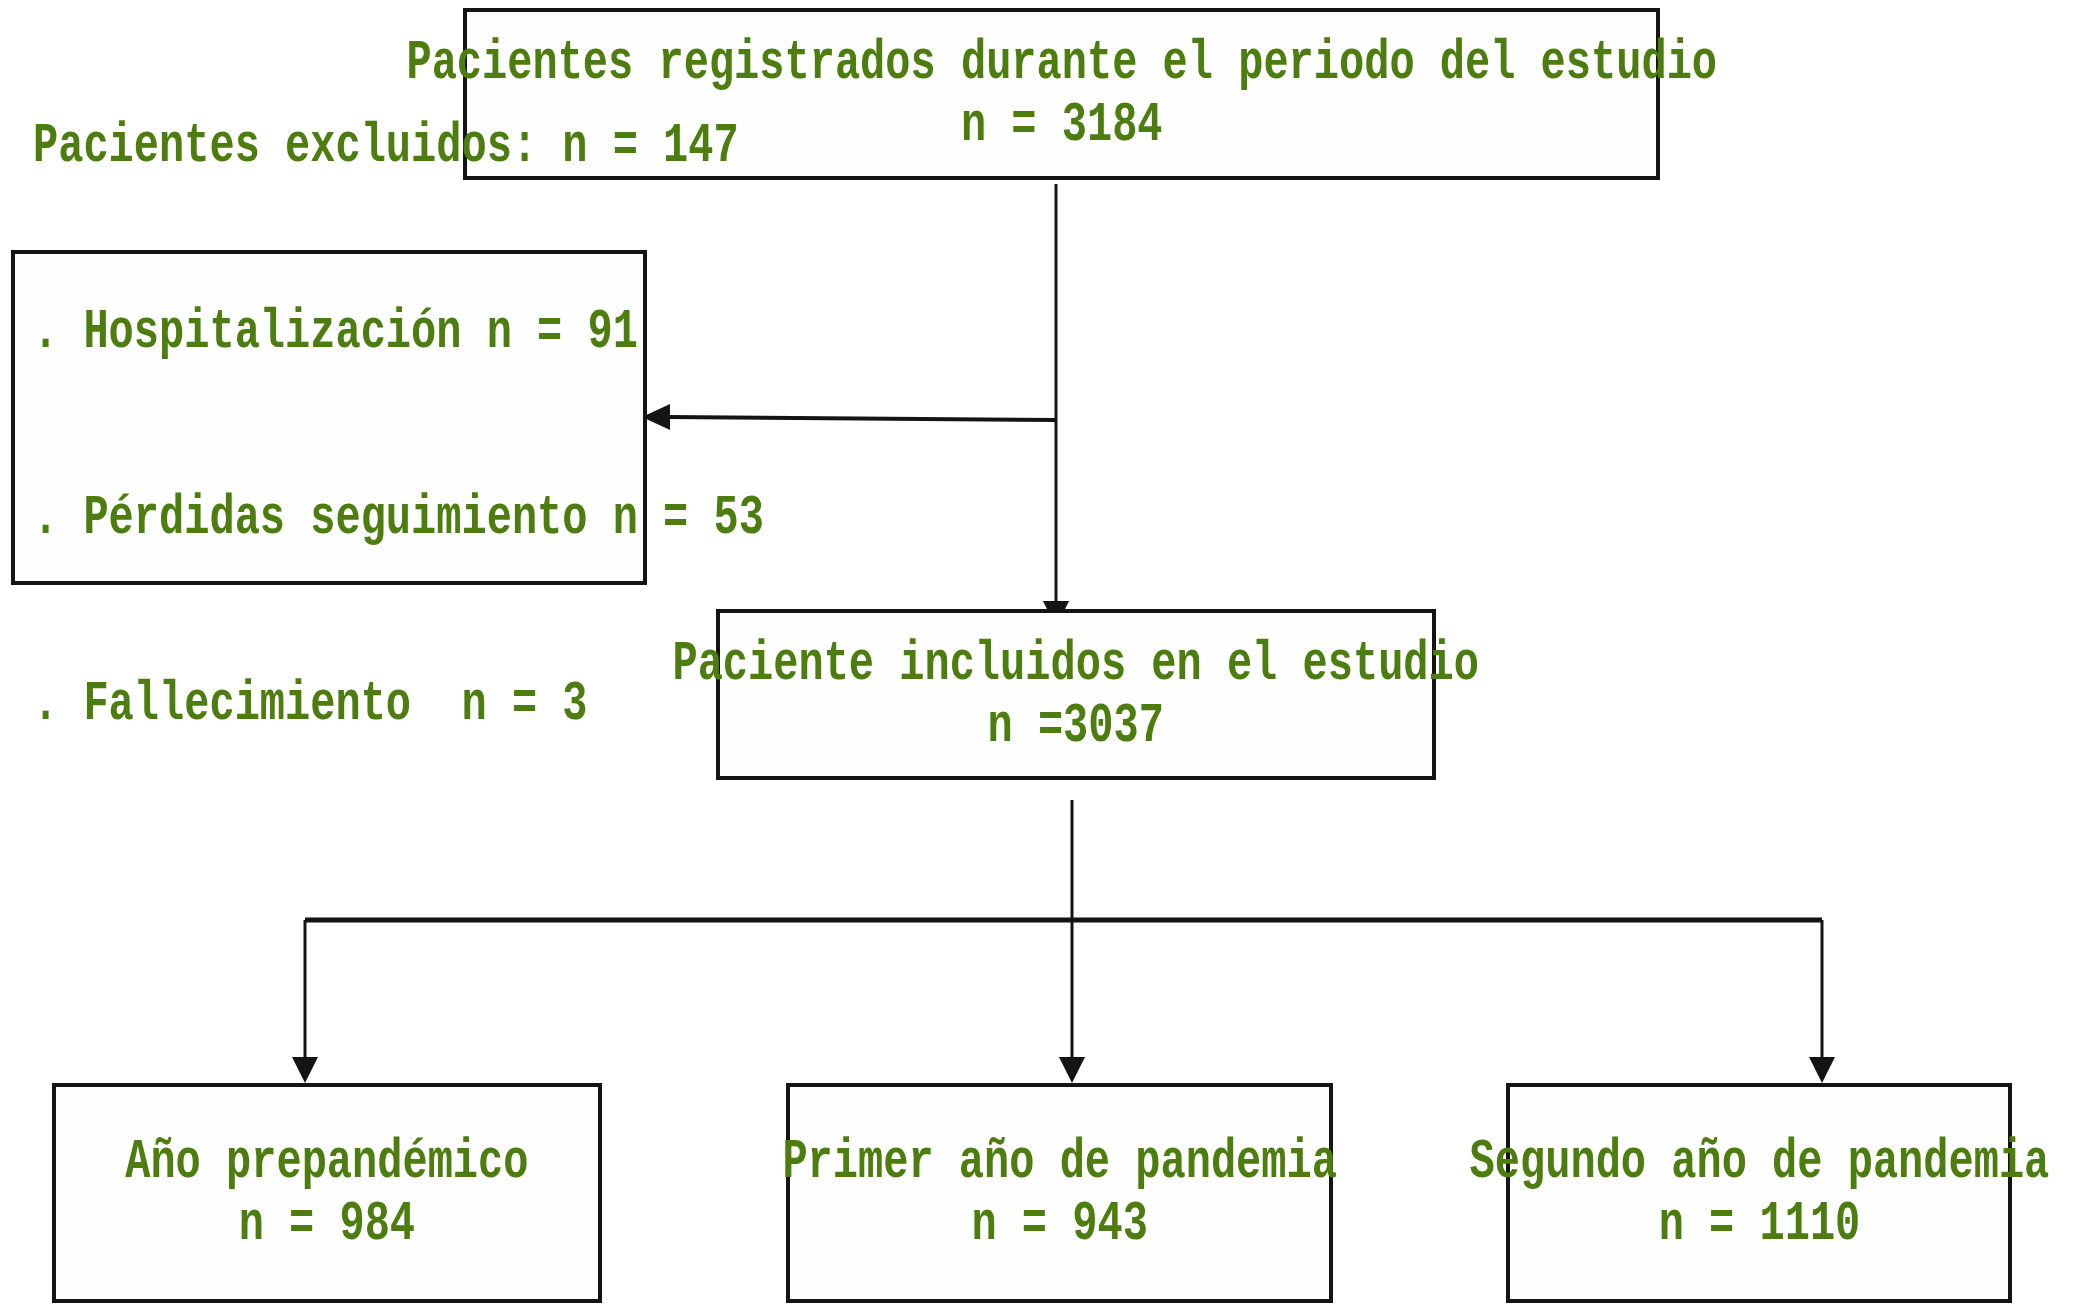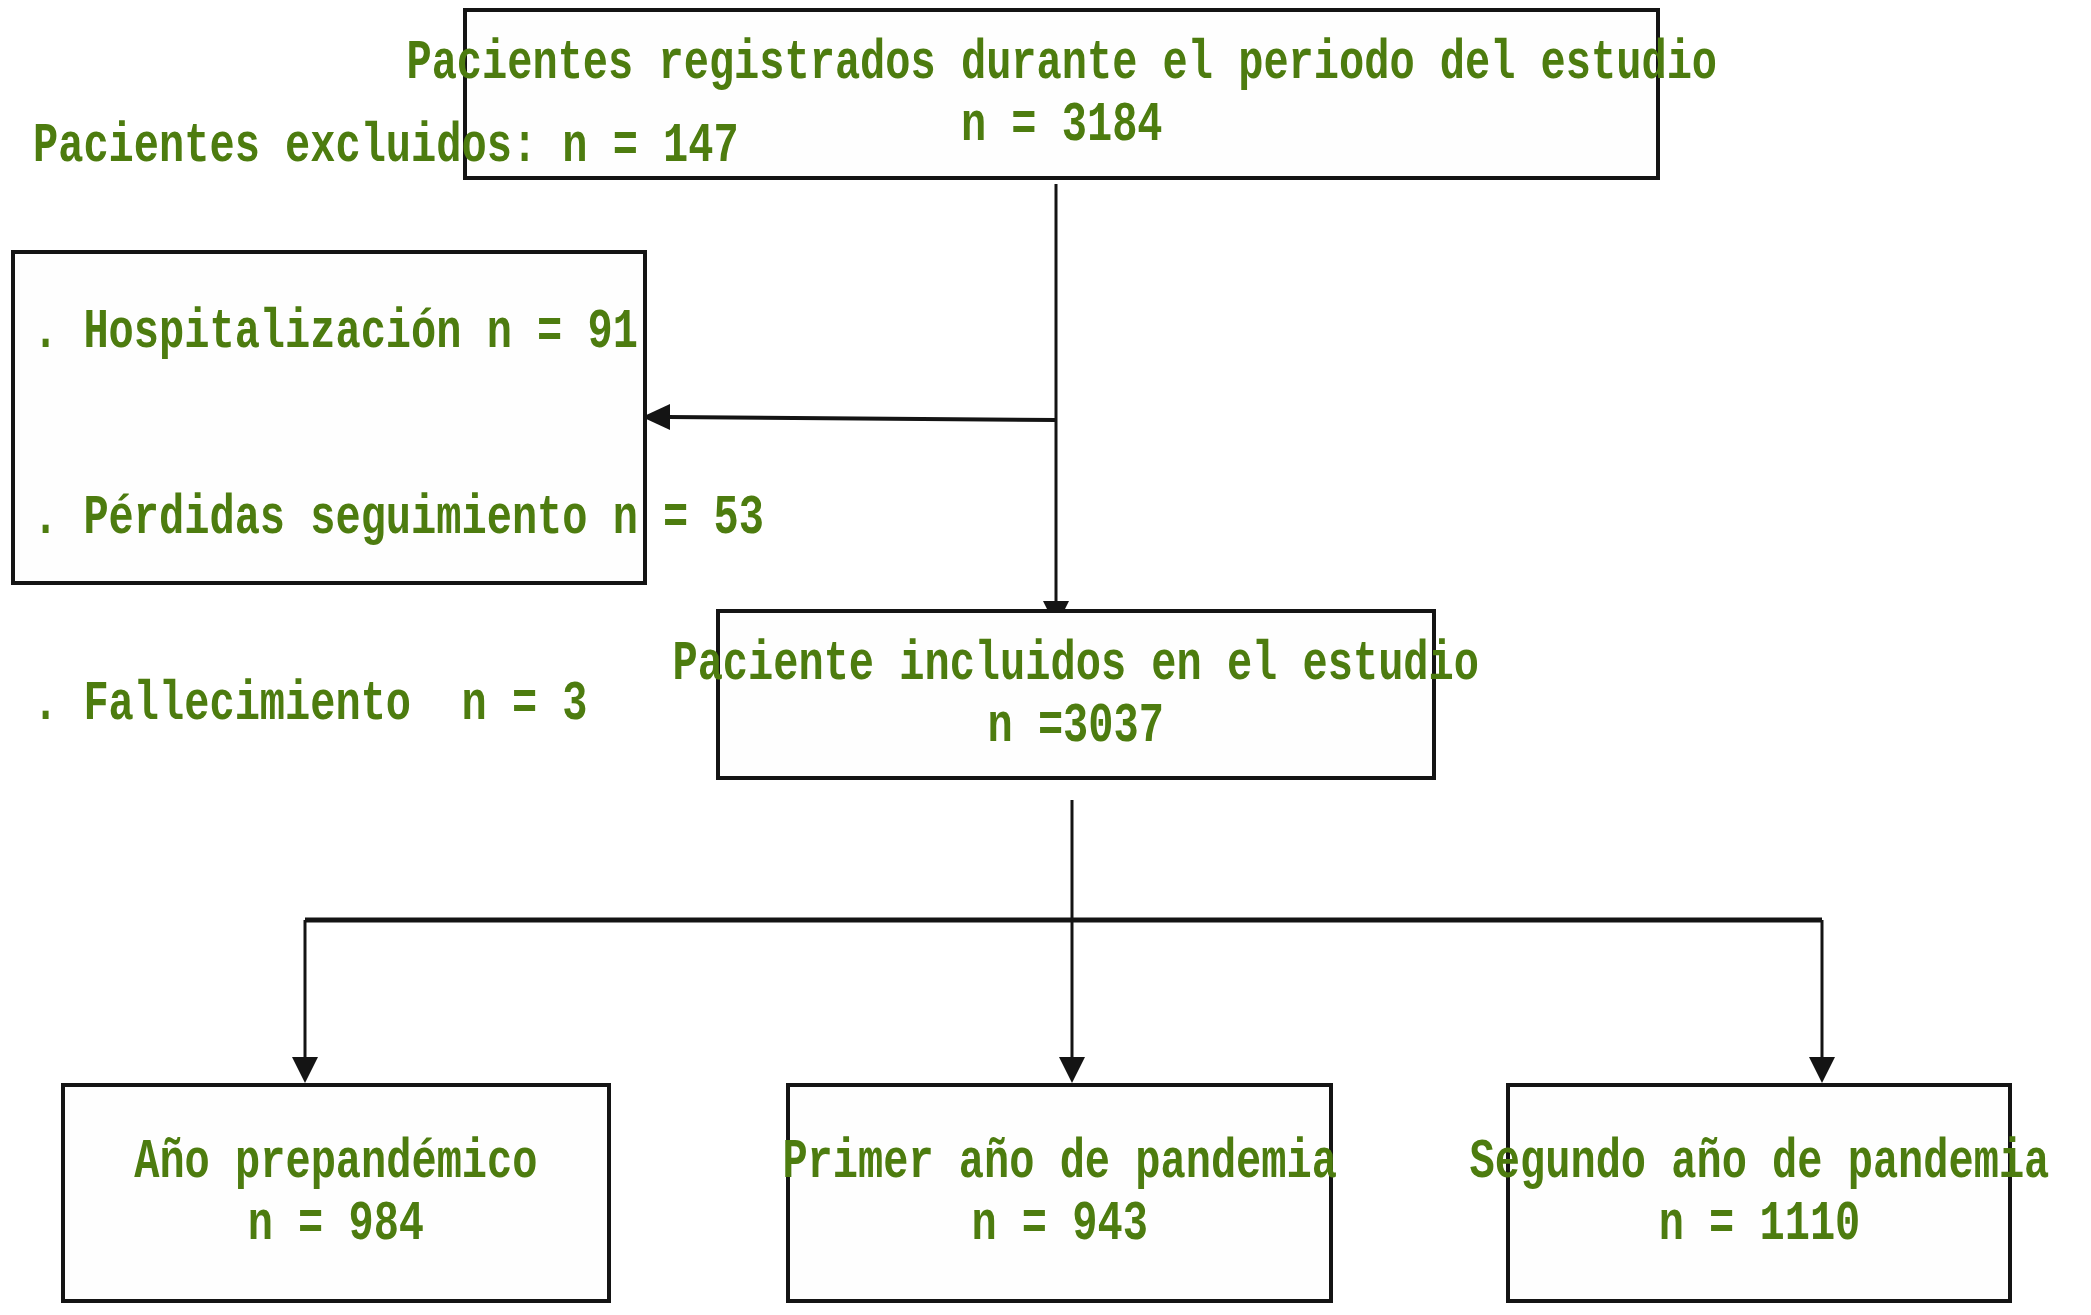--- a/index.html
+++ b/index.html
@@ -50,21 +50,21 @@
   }
   .box.left-align .txt {
     text-align: left;
     transform-origin: 0 50%;
     white-space: pre;
   }
   
   .box-registered { left: 463px; top: 8px;    width: 1197px; height: 172px; }
   .box-excluded   { left: 11px;  top: 250px;  width: 636px;  height: 335px; }
   .box-included   { left: 716px; top: 609px;  width: 720px;  height: 171px; }
-  .box-prepandemic{ left: 61px;  top: 1083px; width: 550px;  height: 220px; }
+  .box-prepandemic{ left: 52px;  top: 1083px; width: 550px;  height: 220px; }
   .box-first      { left: 786px; top: 1083px; width: 547px;  height: 220px; }
   .box-second     { left: 1506px;top: 1083px; width: 506px;  height: 220px; }
 </style>
 </head>
 <body>
 
 <div class="stage">
 
   <svg class="connectors" viewBox="0 0 2091 1315" xmlns="http://www.w3.org/2000/svg">
 

